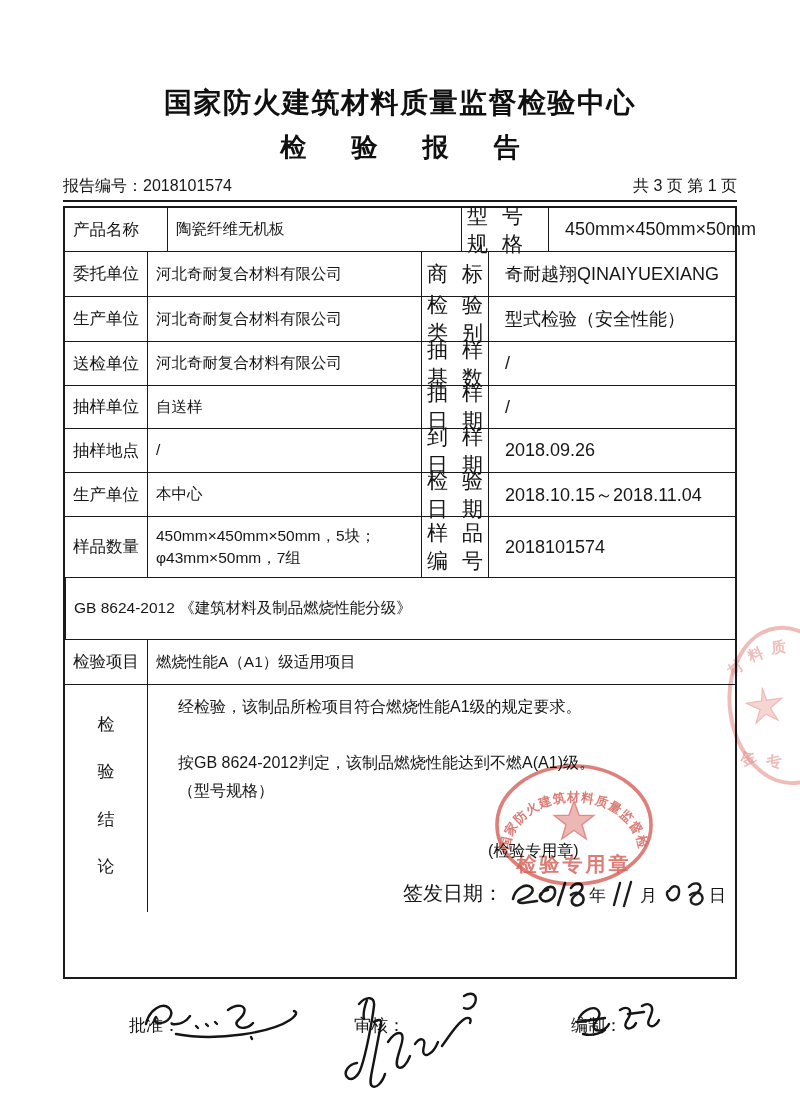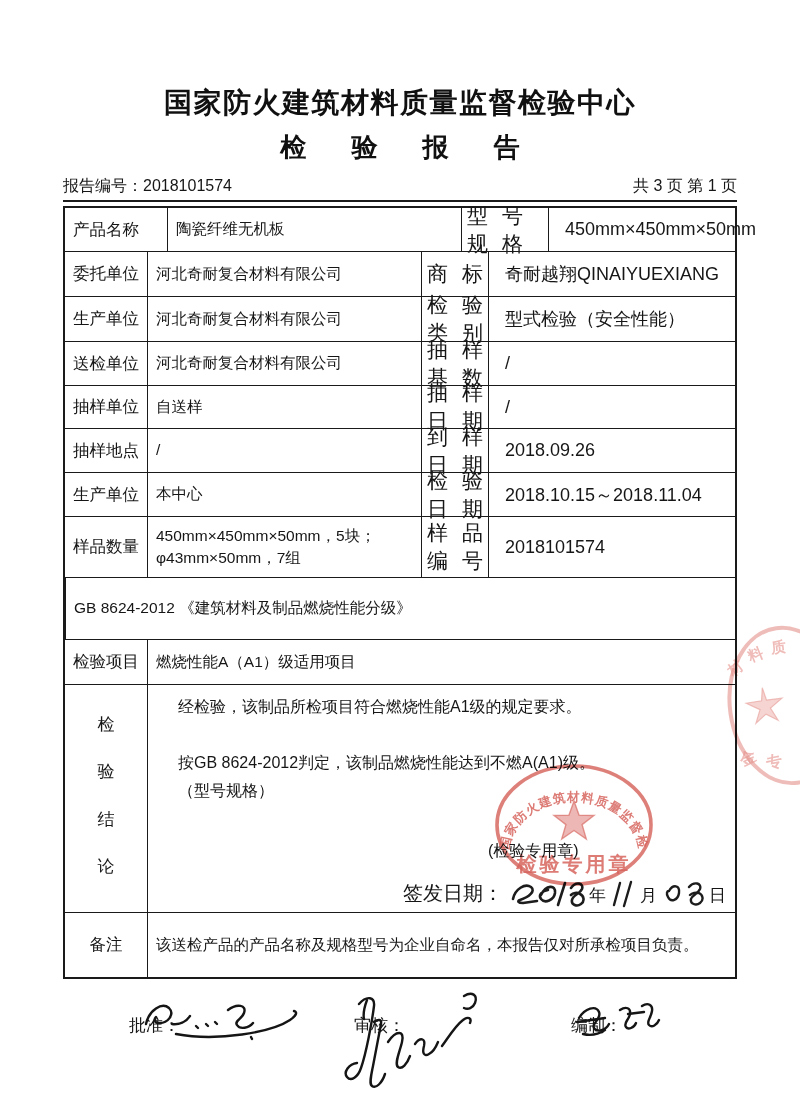--- a/index.html
+++ b/index.html
@@ -200,24 +200,20 @@
             <g fill="none" stroke="#1c1c1c" stroke-width="2.4" stroke-linecap="round" stroke-linejoin="round">
               <path d="M8,14 C12,7 19,8 18,16 C17,23 10,26 7,20 C5,16 6,14 8,14"></path>
               <path d="M28,10 C33,4 41,6 39,12 C37,17 31,18 30,22 C29,27 35,29 39,26 C43,23 42,18 38,16 C35,15 31,16 29,18"></path>
             </g>
           </svg>
           <span class="dchar">日</span>
         </div>
       </div>
     </div>
 
-    <div class="trow flexfill">
-      <div class="cell lbl1">备注</div>
-      <div class="cell valwide">该送检产品的产品名称及规格型号为企业自命名，本报告仅对所承检项目负责。</div>
-    </div>
   </div>
 
   <svg class="stamp-main" width="176" height="138" viewBox="0 0 176 138" opacity="0.85">
     <defs>
       <path id="arcA" d="M 23,94 A 64,50 0 1 1 153,94" fill="none"></path>
     </defs>
     <ellipse cx="88" cy="67" rx="77" ry="59" fill="none" stroke="#cf4840" stroke-width="3.6" opacity="0.82"></ellipse>
     <text font-size="12.6" font-weight="bold" fill="#cf4840" opacity="0.85" letter-spacing="1.1" font-family="'Liberation Sans','DejaVu Sans',sans-serif">
       <textPath href="#arcA" startOffset="2">国家防火建筑材料质量监督检验中心</textPath>
     </text>

